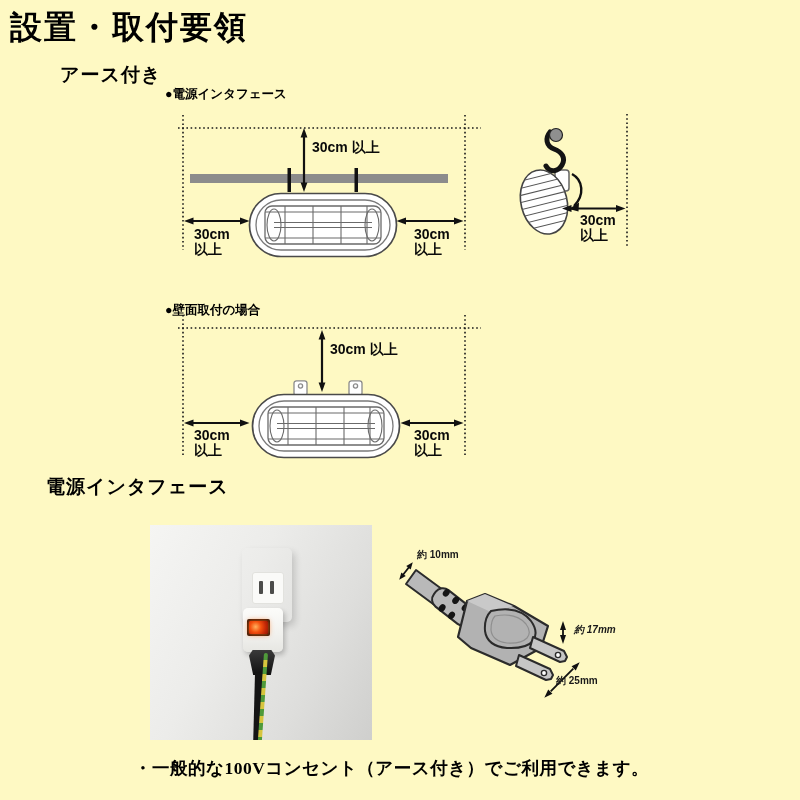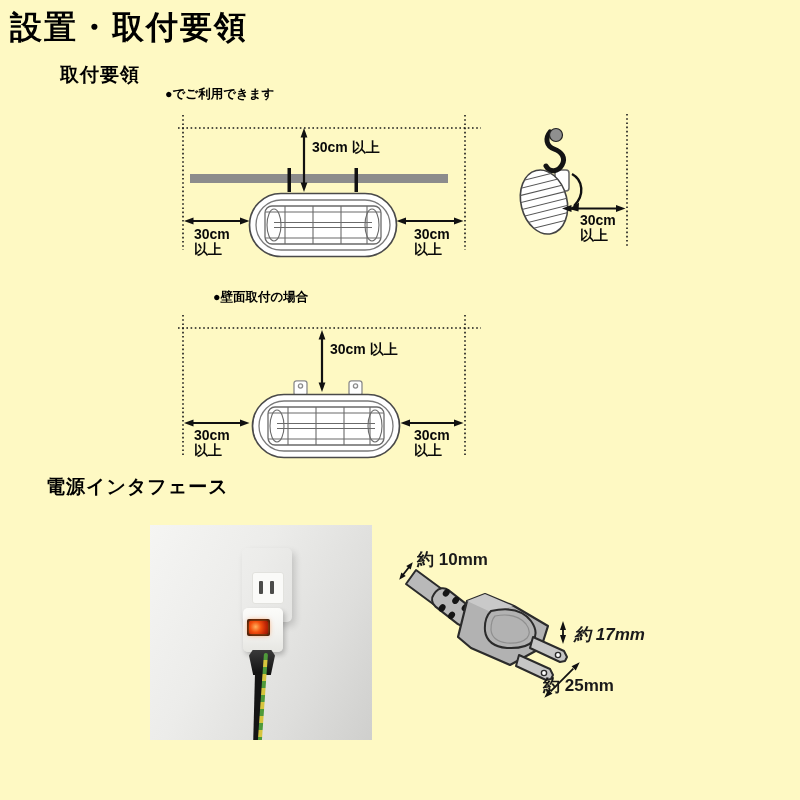--- a/index.html
+++ b/index.html
@@ -6,35 +6,35 @@
   .page{position:relative;width:800px;height:800px;background:#fef9c3;overflow:hidden;
         font-family:"Liberation Sans","DejaVu Sans",sans-serif;color:#111;}
   .abs{position:absolute;}
   .serif{font-family:"Liberation Serif","DejaVu Serif",serif;}
   h1.title{left:10px;top:6px;margin:0;font-size:32px;font-weight:700;letter-spacing:2px;color:#000;}
   h2.sec{margin:0;font-size:19px;font-weight:700;letter-spacing:1px;color:#000;}
   .sec1{left:60px;top:62px;}
   .sec2{left:46px;top:474px;text-align:center;}
   .diagram-label{font-size:12.5px;font-weight:700;color:#000;}
   .lbl1{left:165px;top:86px;}
-  .lbl2{left:165px;top:289px;margin-left:48px;}
+  .lbl2{left:165px;top:302px;}
   .dim{font-size:14px;font-weight:700;color:#0a0a0a;white-space:nowrap;line-height:15px;}
   .dim.two{width:46px;text-align:left;}
   .dim.two span{display:block;}
   .top1{left:312px;top:140px;}
   .left1{left:194px;top:227px;}
   .right1{left:414px;top:227px;}
   .hookd{left:580px;top:213px;width:42px;}
   .top2{left:330px;top:342px;}
   .left2{left:194px;top:428px;}
   .right2{left:414px;top:428px;}
-  .mm{font-size:17px;font-weight:600;color:#1a1a1a;white-space:nowrap;}
+  .mm{font-size:10px;font-weight:600;color:#1a1a1a;white-space:nowrap;}
   .c10{left:417px;top:548px;}
   .c17{left:574px;top:623px;font-style:italic;}
-  .c25{left:543px;top:674px;}
+  .c25{left:556px;top:674px;}
   .note{left:134px;top:756px;font-size:17.5px;font-weight:700;letter-spacing:0.5px;color:#000;}
   svg{display:block;}
   
   .photo{left:150px;top:525px;width:222px;height:215px;overflow:hidden;
          background:linear-gradient(118deg,#f5f5f3 0%,#ececea 38%,#dededc 72%,#cfcfcd 100%);}
   .plate{position:absolute;left:92px;top:23px;width:50px;height:74px;border-radius:5px;
          background:linear-gradient(175deg,#ffffff 0%,#f6f6f3 70%,#ececе8 100%);
          box-shadow:3px 4px 7px rgba(0,0,0,.16);}
   .recess{position:absolute;left:10px;top:24px;width:30px;height:30px;border:1px solid #e2e2de;border-radius:3px;background:#fafaf8;}
   .slot{position:absolute;top:8px;width:4px;height:13px;background:#4c4c4a;border-radius:1px;}
@@ -54,23 +54,23 @@
   .gwire{position:absolute;left:114px;top:128px;width:4px;height:90px;border-radius:2px;
         background:repeating-linear-gradient(175deg,#4f9a3a 0 7px,#d6c53e 7px 14px);
         transform:rotate(4deg);transform-origin:top center;}
 </style>
 </head>
 <body>
 
 <div class="page">
 
   <h1 class="abs serif title">設置・取付要領</h1>
-  <h2 class="abs serif sec sec1">取付要領</h2>
-
-  <div class="abs diagram-label lbl1">●でご利用できます</div>
+  <h2 class="abs serif sec sec1">アース付き</h2>
+
+  <div class="abs diagram-label lbl1">●電源インタフェース</div>
 
   <svg class="abs" style="left:170px;top:110px;" width="320" height="150" viewBox="0 0 320 150">
     <g stroke="#1a1a1a" stroke-width="1.6" stroke-dasharray="1.6 2.6">
       <line x1="13" y1="5" x2="13" y2="140"></line>
       <line x1="295" y1="5" x2="295" y2="140"></line>
       <line x1="8" y1="18" x2="311" y2="18"></line>
     </g>
     <rect x="20" y="64" width="258" height="9" fill="#8c8c8c"></rect>
     <g fill="#111">
       <rect x="117.5" y="58" width="3.5" height="24"></rect>
@@ -270,14 +270,15 @@
     <g transform="translate(167,135) rotate(45)" stroke="#111" stroke-width="1.8" fill="#111">
       <line x1="0" y1="-16" x2="0" y2="16"></line>
       <polygon points="0,-25 -3,-16.5 3,-16.5" stroke="none"></polygon>
       <polygon points="0,25 -3,16.5 3,16.5" stroke="none"></polygon>
     </g>
   </svg>
   <div class="abs mm c10">約 10mm</div>
   <div class="abs mm c17">約 17mm</div>
   <div class="abs mm c25">約 25mm</div>
 
+  <div class="abs serif note">・一般的な100Vコンセント（アース付き）でご利用できます。</div>
 
 </div>
 
 </body></html>

